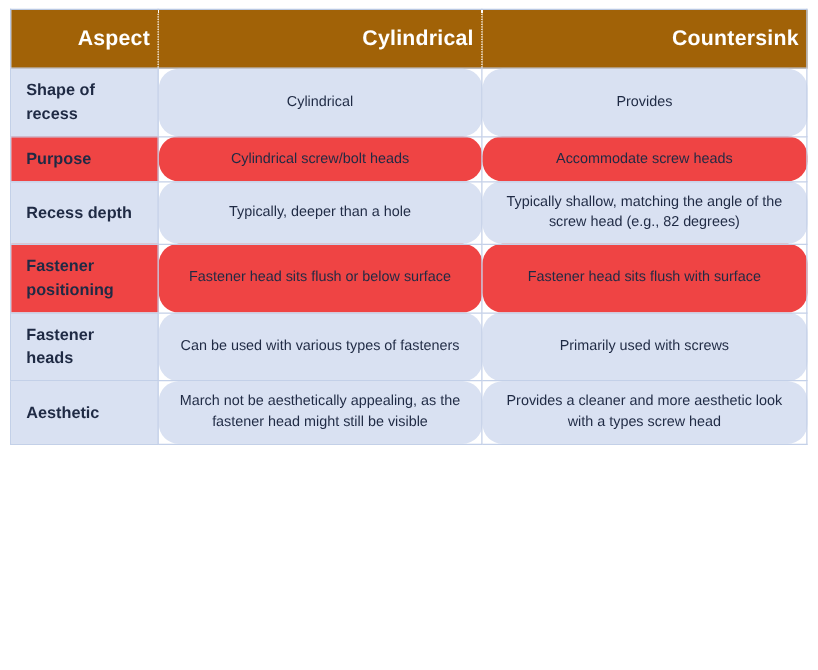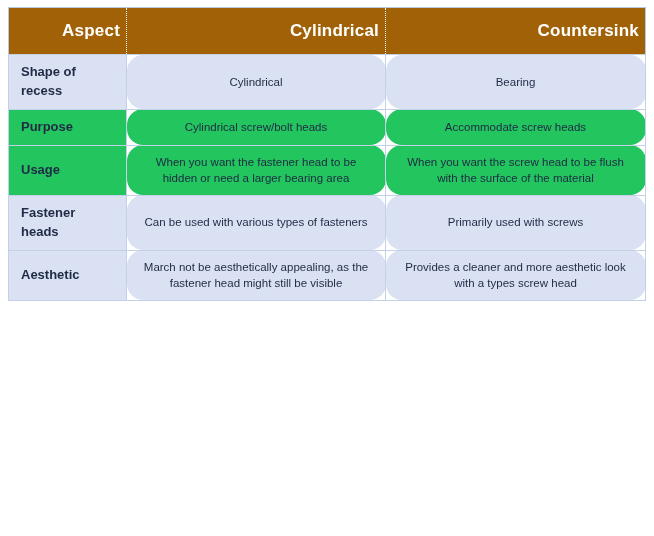--- a/index.html
+++ b/index.html
@@ -69,21 +69,21 @@
   }
   tbody td.value-cell {
     text-align: center;
     border-radius: 16px;
   }
 
   tbody tr.shade td {
     background: #d9e1f2;
   }
   tbody tr.plain td {
-    background: #22c55e;
+    background: #ef4444;
   }
 </style>
 </head>
 <body>
 
 <div class="table-wrap">
   <table class="comparison">
     <colgroup>
       <col class="col-aspect">
       <col class="col-a">
@@ -93,31 +93,36 @@
       <tr class="header-row">
         <th class="h-aspect">Aspect</th>
         <th class="h-a">Cylindrical</th>
         <th class="h-b">Countersink</th>
       </tr>
     </thead>
     <tbody>
       <tr class="shade">
         <td class="aspect-cell">Shape of recess</td>
         <td class="value-cell">Cylindrical</td>
-        <td class="value-cell">Bearing</td>
+        <td class="value-cell">Provides</td>
       </tr>
       <tr class="plain">
         <td class="aspect-cell">Purpose</td>
         <td class="value-cell">Cylindrical screw/bolt heads</td>
         <td class="value-cell">Accommodate screw heads</td>
       </tr>
+      <tr class="shade">
+        <td class="aspect-cell">Recess depth</td>
+        <td class="value-cell">Typically, deeper than a hole</td>
+        <td class="value-cell">Typically shallow, matching the angle of the screw head (e.g., 82 degrees)</td>
+      </tr>
       <tr class="plain">
-        <td class="aspect-cell">Usage</td>
-        <td class="value-cell">When you want the fastener head to be hidden or need a larger bearing area</td>
-        <td class="value-cell">When you want the screw head to be flush with the surface of the material</td>
+        <td class="aspect-cell">Fastener positioning</td>
+        <td class="value-cell">Fastener head sits flush or below surface</td>
+        <td class="value-cell">Fastener head sits flush with surface</td>
       </tr>
       <tr class="shade">
         <td class="aspect-cell">Fastener heads</td>
         <td class="value-cell">Can be used with various types of fasteners</td>
         <td class="value-cell">Primarily used with screws</td>
       </tr>
       <tr class="shade">
         <td class="aspect-cell">Aesthetic</td>
         <td class="value-cell">March not be aesthetically appealing, as the fastener head might still be visible</td>
         <td class="value-cell">Provides a cleaner and more aesthetic look with a types screw head</td>

